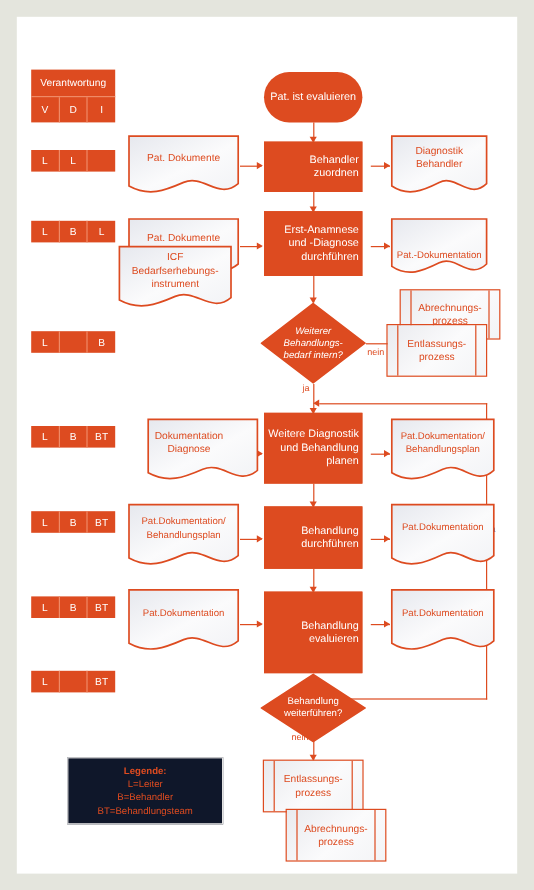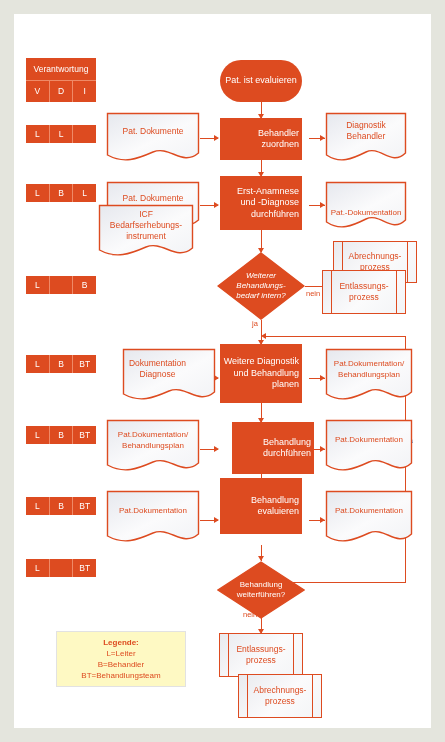--- a/index.html
+++ b/index.html
@@ -89,21 +89,21 @@
   .lh{height:1.4px;}
   .lv{width:1.4px;}
   .arw{position:absolute;width:0;height:0;}
   .arw.r{border-top:3.6px solid transparent;border-bottom:3.6px solid transparent;border-left:5.4px solid #DD4B20;}
   .arw.l{border-top:3.6px solid transparent;border-bottom:3.6px solid transparent;border-right:5.4px solid #DD4B20;}
   .arw.d{border-left:3.6px solid transparent;border-right:3.6px solid transparent;border-top:5.4px solid #DD4B20;}
   .lbl{position:absolute;font-size:7.5px;color:#DD4B20;white-space:nowrap;}
   .lbl.blue{color:#2f6fbf;}
   
   .legend{
-    position:absolute;background:#fef9c3;border:1px solid #e2e2e2;
+    position:absolute;background:#0f172a;border:1px solid #e2e2e2;
     display:flex;flex-direction:column;align-items:center;justify-content:center;
     color:#DD4B20;font-size:8px;line-height:11px;box-sizing:border-box;
   }
   .legend .ttl{font-weight:bold;}
 </style>
 </head>
 <body>
 
 <div id="canvas">
 
@@ -229,25 +229,25 @@
     <svg width="88" height="68" viewBox="0 0 88 68">
       <polygon points="44,1 87,34 44,67 1,34" fill="#DD4B20" stroke="#DD4B20" stroke-width="1.4"></polygon>
     </svg>
     <div class="txt">Weiterer Behandlungs-bedarf intern?</div>
   </div>
 
   <div class="proc" style="left:206px;top:330px;width:82px;height:59px;">
     <span>Weitere Diagnostik und Behandlung planen</span>
   </div>
 
-  <div class="proc" style="left:206px;top:408px;width:82px;height:52px;margin-left:12px;">
+  <div class="proc" style="left:206px;top:408px;width:82px;height:52px;">
     <span>Behandlung durchführen</span>
   </div>
 
-  <div class="proc" style="left:206px;top:464px;width:82px;height:56px;">
+  <div class="proc" style="left:206px;top:479px;width:82px;height:68px;">
     <span>Behandlung evaluieren</span>
   </div>
 
   <div class="dec" style="left:203px;top:547px;width:88px;height:58px;">
     <svg width="88" height="58" viewBox="0 0 88 58">
       <polygon points="44,1 87,29 44,57 1,29" fill="#DD4B20" stroke="#DD4B20" stroke-width="1.4"></polygon>
     </svg>
     <div class="txt">Behandlung weiterführen?</div>
   </div>
 

